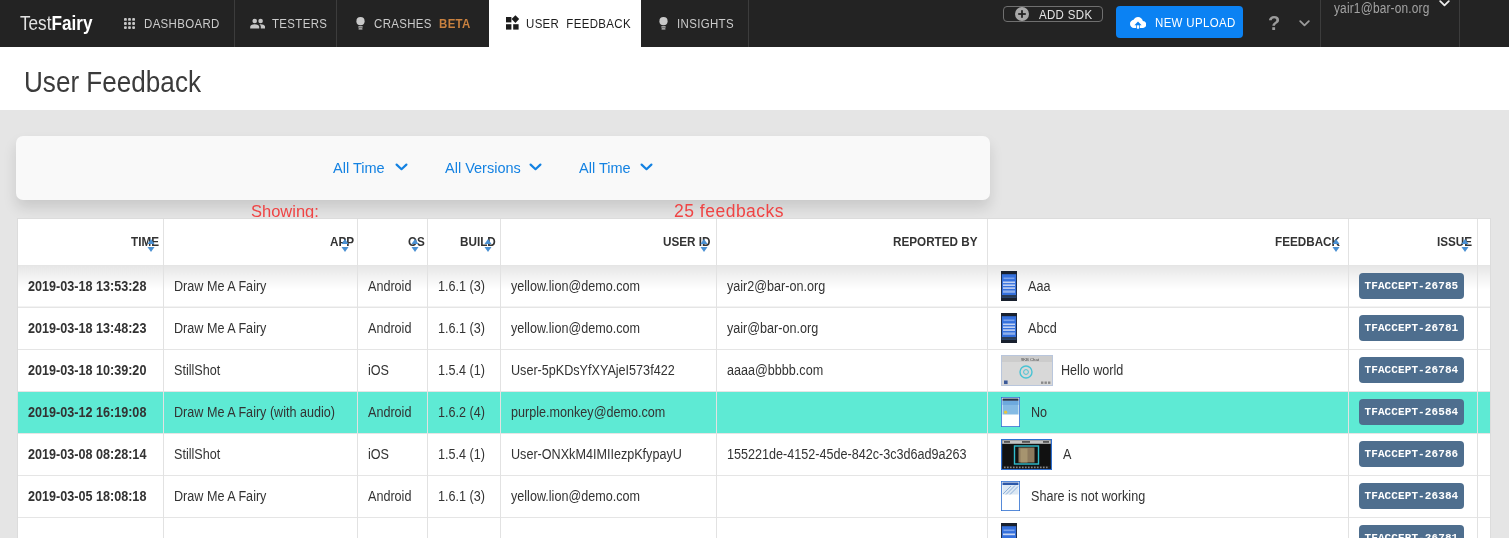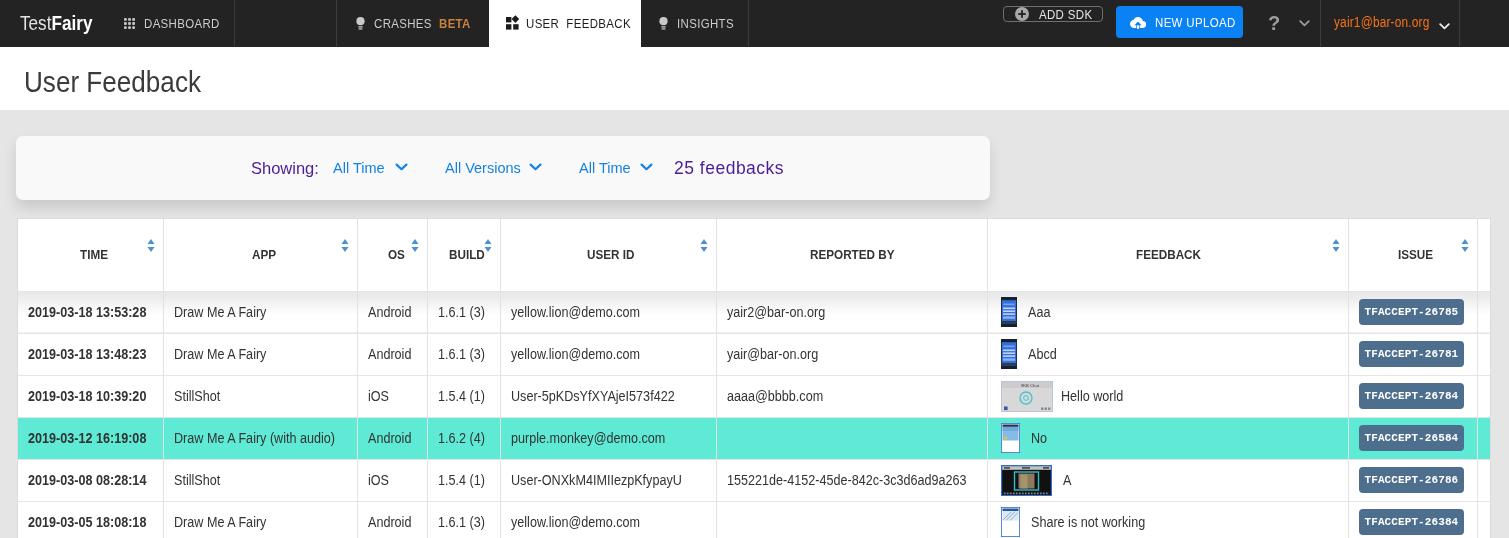--- a/index.html
+++ b/index.html
@@ -12,35 +12,35 @@
 .logo span { display:inline-block; transform:scaleX(0.88); transform-origin:0 50%; font-size:19.5px; }
 .logo b { font-weight:bold; }
 .nitem { position:absolute; top:0; height:47px; display:flex; align-items:center; color:#cbcbcb; white-space:nowrap; }
 .nitem svg, .tab svg, .addsdk svg, .newup svg, .help svg, .user svg { display:block; flex:none; }
 .tab { position:absolute; left:489px; top:0; width:152px; height:47px; background:#ffffff; display:flex; align-items:center; color:#1c1c1c; white-space:nowrap; }
 .beta { color:#c9813f; margin-left:-3px; }
 .addsdk { position:absolute; left:1003px; top:6px; width:100px; height:16px; border:1px solid #6f6f6f; border-radius:4px; display:flex; align-items:center; color:#e4e4e4; white-space:nowrap; }
 .newup { position:absolute; left:1116px; top:6px; width:127px; height:32px; background:#0b82f3; border-radius:4px; display:flex; align-items:center; color:#fff; white-space:nowrap; }
 .help { position:absolute; left:1268px; top:0; height:47px; display:flex; align-items:center; color:#9b9b9b; }
 .helpq { font-size:20px; font-weight:bold; }
-.user { position:absolute; left:1334px; top:0; height:30px; display:flex; align-items:flex-end; color:#f97316; white-space:nowrap; }
+.user { position:absolute; left:1334px; top:0; height:30px; display:flex; align-items:flex-start; color:#a3a3a3; white-space:nowrap; }
 
 .pagehead { position:absolute; left:0; top:47px; width:1509px; height:63px; background:#ffffff; }
 .pagehead h1 { position:absolute; left:24px; top:4px; line-height:63px; font-size:29px; font-weight:normal; color:#3b3b3b; }
 
 .card { position:absolute; left:16px; top:136px; width:974px; height:64px; background:#f9f9f9; border-radius:7px; box-shadow:0 8px 14px rgba(0,0,0,0.12); }
 .card span { position:absolute; top:0; line-height:64px; font-size:16.5px; }
 .card .blue { font-size:14.5px; }
-.gray1 { color:#4c1d95; }
+.gray1 { color:#ef4444;margin-top:43px; }
 .blue { color:#1482e2; }
 .cchev { position:absolute; top:27px; }
 
 .tbl { position:absolute; left:17px; top:218px; width:1474px; background:#fff; border:1px solid #dcdcdc; border-bottom:none; }
 table { border-collapse:collapse; table-layout:fixed; width:1472px; }
-th { height:72px; text-align:center; vertical-align:middle; font-size:13px; color:#333; padding-left:10px; border-left:1px solid #e2e2e2; white-space:nowrap; position:relative; }
+th { height:46px; text-align:right; vertical-align:middle; font-size:13px; color:#333; padding-left:10px; border-left:1px solid #e2e2e2; white-space:nowrap; position:relative; }
 th:first-child { border-left:none; }
 td { height:42px; vertical-align:middle; font-size:14px; color:#333; padding-left:10px; border-left:1px solid #e2e2e2; border-top:1px solid #e5e5e5; white-space:nowrap; overflow:hidden; }
 td:first-child { border-left:none;font-weight:bold; }
 tr.r1 td { background:linear-gradient(to bottom, #e6e6e6 0px, #ffffff 24px); }
 tr.hl td { background:#5eead4; }
 .sort { position:absolute; right:8px; top:20px; }
 .btn { display:inline-block; height:26px; line-height:26px; padding:0 6px; background:#4e6e8e; border-radius:4px; color:#fff; font-size:11px; font-weight:bold; letter-spacing:0.1px;font-family:Liberation Mono, monospace; }
 .fcell { display:flex; align-items:center; }
 .fcell .thumb { margin-left:3px; margin-right:11px; flex:none; display:block; }
 </style>
@@ -66,20 +66,31 @@
           <rect x="4.1" y="4.1" width="2.8" height="2.8" rx="0.9"></rect>
           <rect x="8.2" y="4.1" width="2.8" height="2.8" rx="0.9"></rect>
           <rect x="0" y="8.2" width="2.8" height="2.8" rx="0.9"></rect>
           <rect x="4.1" y="8.2" width="2.8" height="2.8" rx="0.9"></rect>
           <rect x="8.2" y="8.2" width="2.8" height="2.8" rx="0.9"></rect>
         </g>
       </svg>
     <span class="nt" style="margin-left:9px">DASHBOARD</span>
   </div>
 
+  <div class="nitem" style="left:250px">
+    <svg width="15" height="11" viewBox="0 0 15 11">
+        <g fill="#c6c6c6">
+          <circle cx="4.7" cy="3" r="2.3"></circle>
+          <circle cx="10.6" cy="3" r="2.3"></circle>
+          <path d="M4.7,6.2 c-2.6,0 -4.5,1.1 -4.5,2.6 v1.6 h9 v-1.6 c0,-1.5 -1.9,-2.6 -4.5,-2.6 z"></path>
+          <path d="M10.6,6.2 c-0.5,0 -1,0.05 -1.4,0.15 c1,0.65 1.6,1.5 1.6,2.45 v1.6 h4.3 v-1.6 c0,-1.5 -1.9,-2.6 -4.5,-2.6 z"></path>
+        </g>
+      </svg>
+    <span class="nt" style="margin-left:7px">TESTERS</span>
+  </div>
 
   <div class="nitem" style="left:356px">
     <svg width="9" height="14" viewBox="0 0 9 14">
         <g fill="#c9c9c9">
           <circle cx="4.5" cy="4.2" r="4.1"></circle>
           <rect x="2.2" y="9.3" width="4.6" height="1.3" rx="0.6"></rect>
           <rect x="2.5" y="11.3" width="4" height="1.3" rx="0.6"></rect>
         </g>
       </svg>
     <span class="nt" style="margin-left:9px">CRASHES</span>

